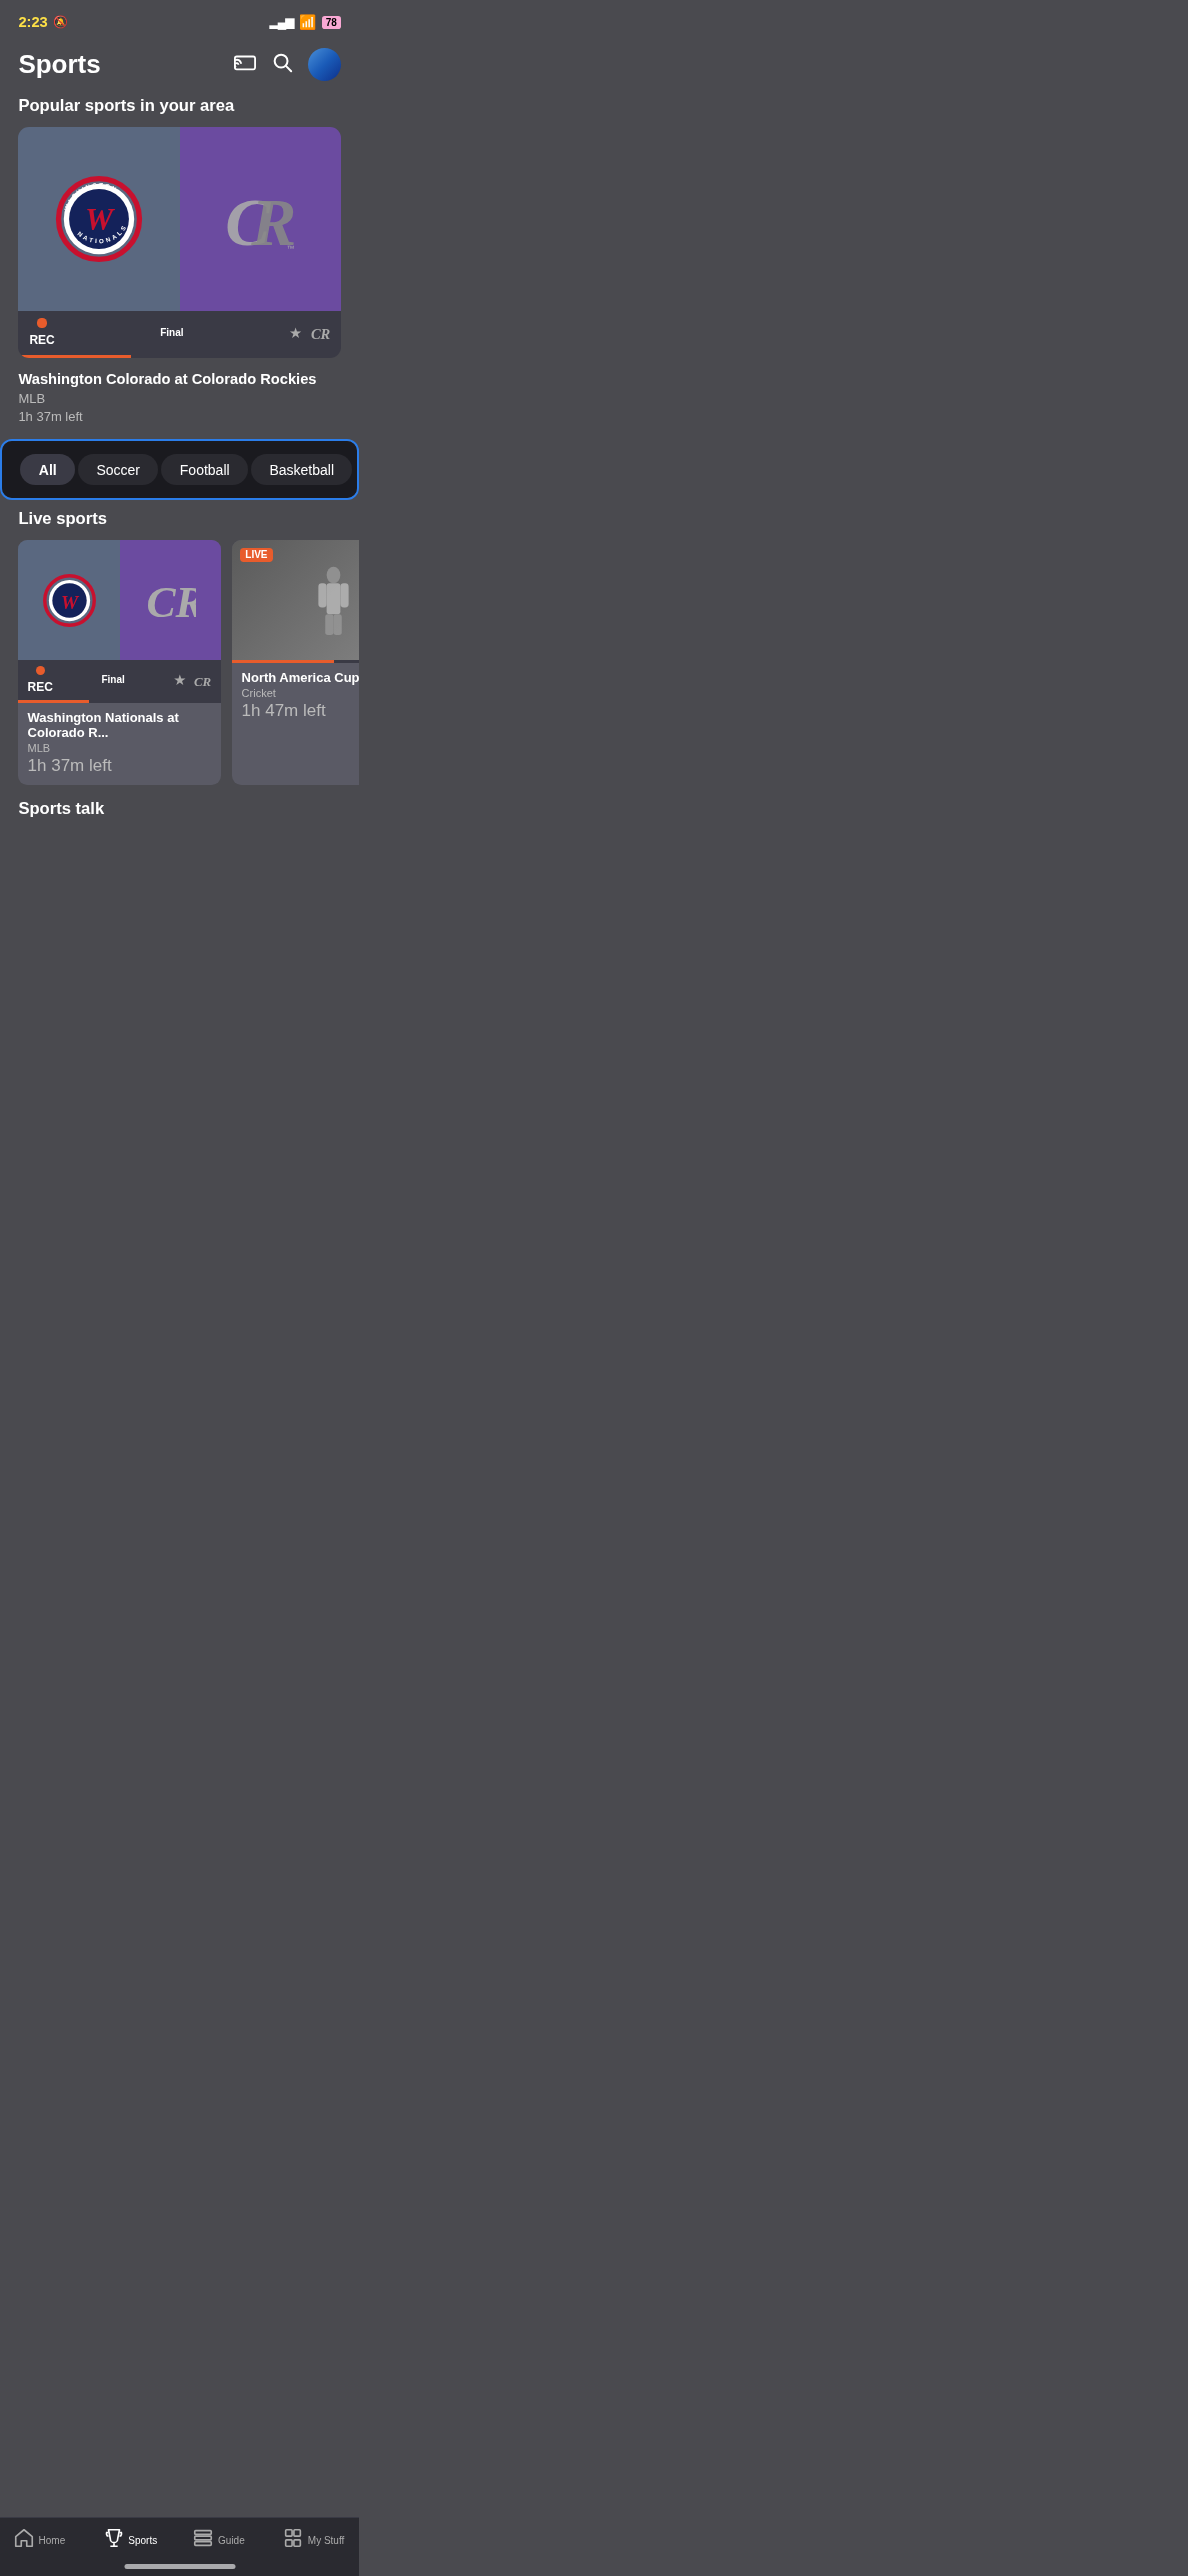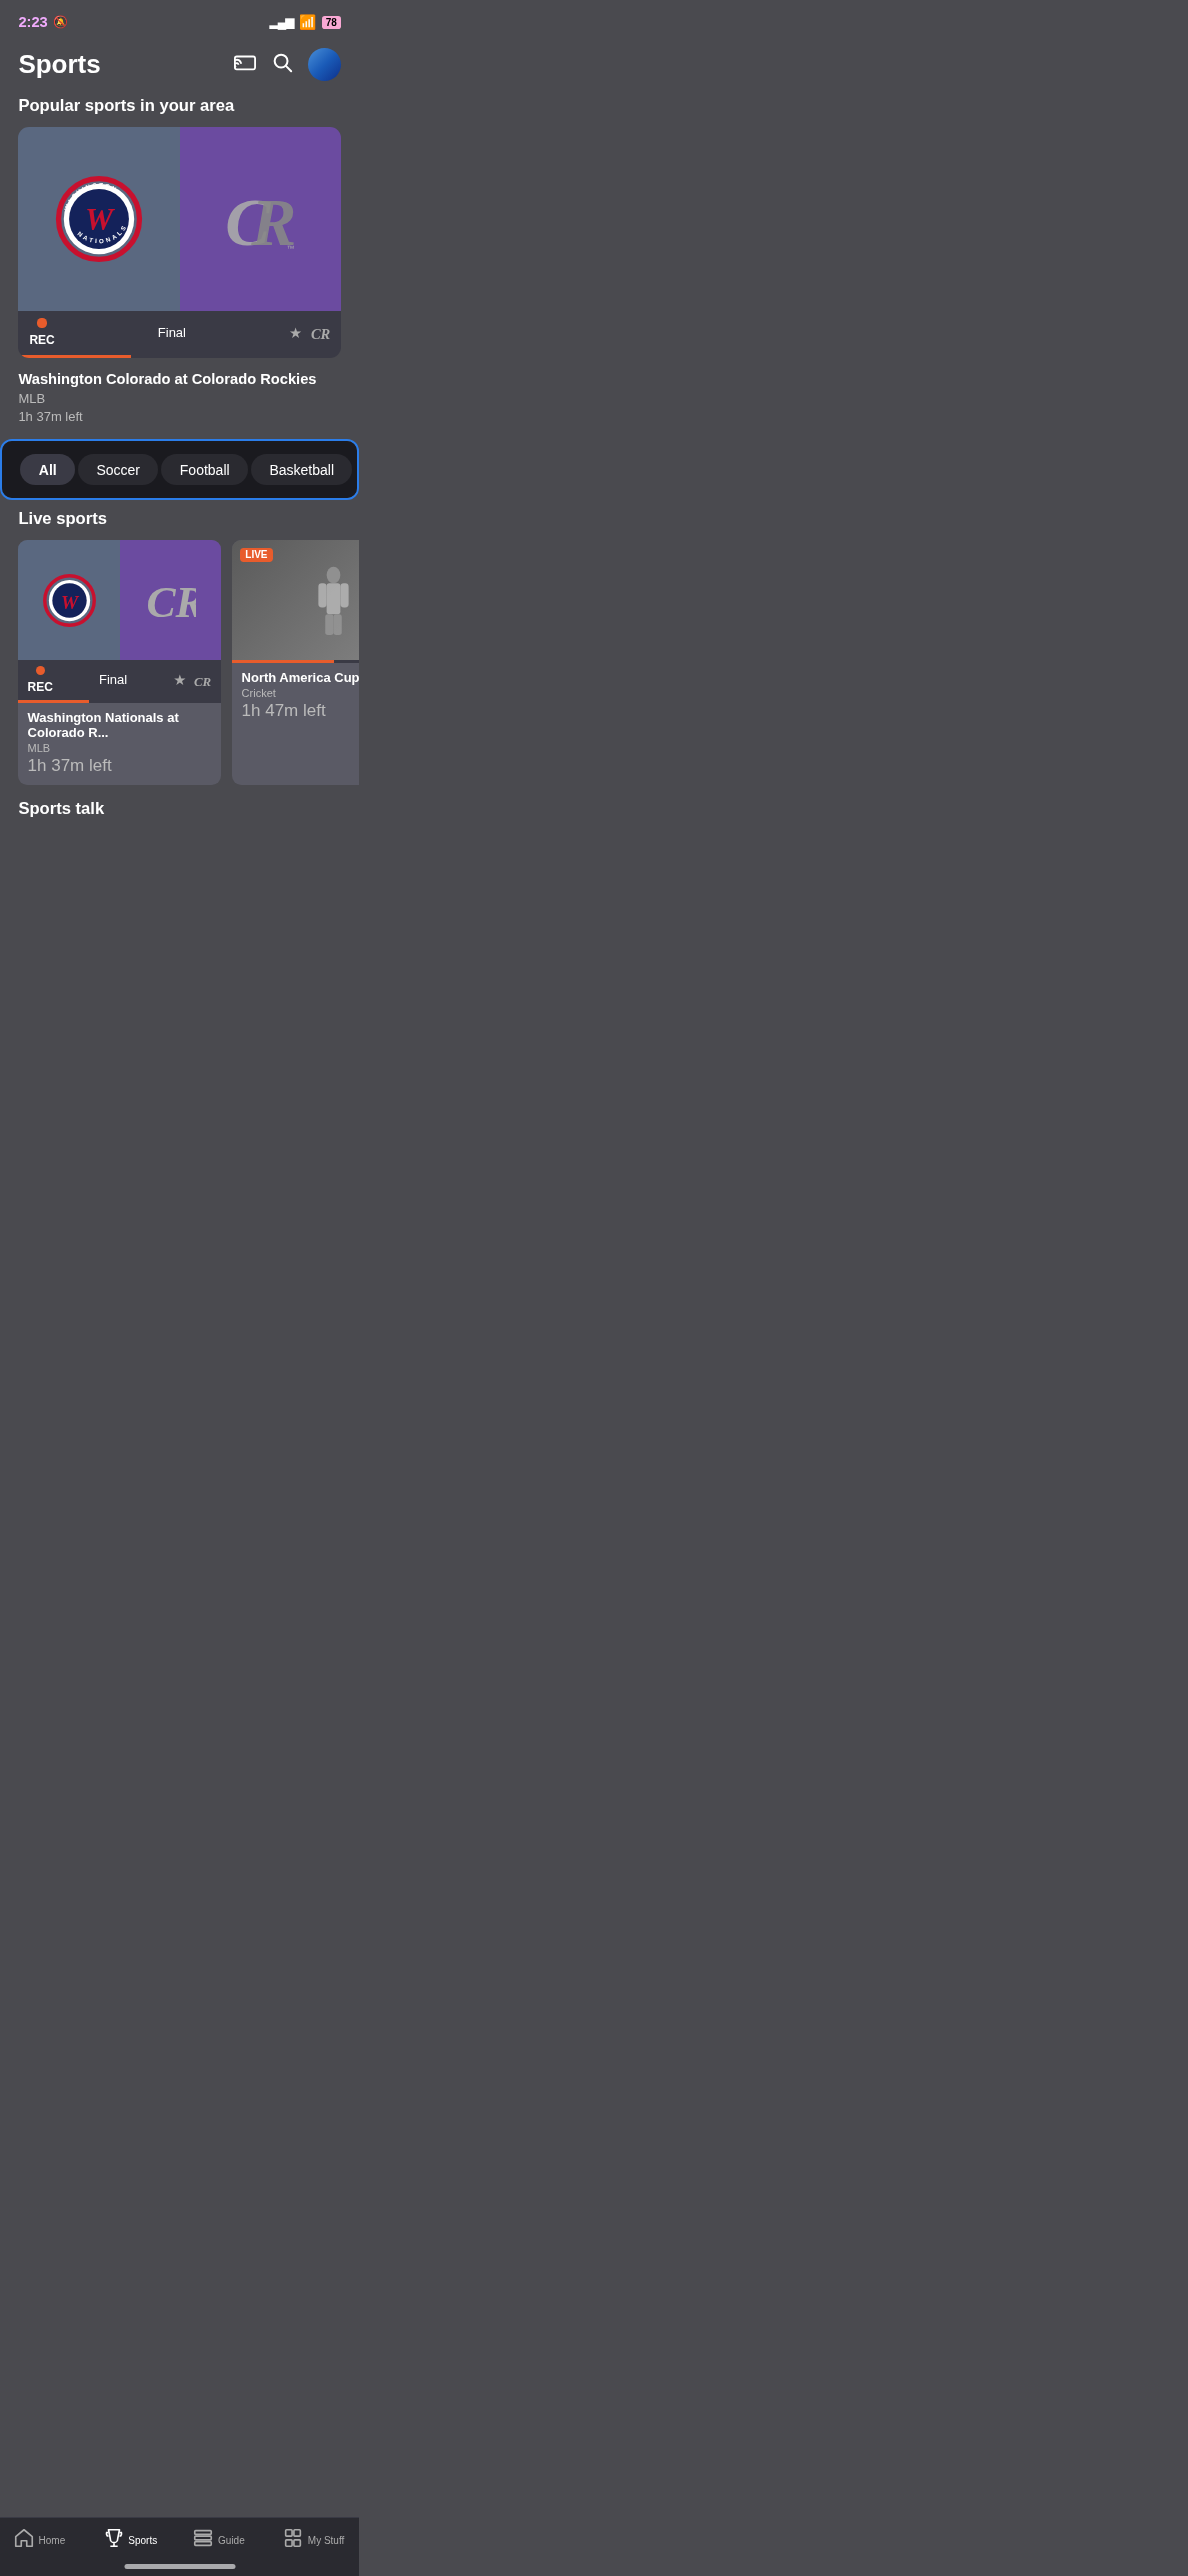--- a/index.html
+++ b/index.html
@@ -19,21 +19,21 @@
     .status-bar {
       display: flex;
       justify-content: space-between;
       align-items: center;
       padding: 11px 18.4px 7.4px 18.4px;
       height: 41px;
     }
     .status-time {
       font-size: 14.7px;
       font-weight: 600;
-      color: #f0abfc;
+      color: #fde047;
     }
     .status-icons {
       display: flex;
       align-items: center;
       gap: 5.5px;
     }
     .battery-badge {
       background: #f9a8d4;
       color: #000;
       border-radius: 2.8px;
@@ -141,22 +141,22 @@
       height: 9.2px;
       border-radius: 50%;
       background: #e85c2c;
     }
     .rec-text {
       font-size: 12px;
       font-weight: 600;
       color: #fff;
     }
     .final-text {
-      font-size: 13px;
-      font-weight: 400;
+      font-size: 10px;
+      font-weight: 700;
       color: #fff;
       text-align: center;
     }
     .card-actions {
       display: flex;
       align-items: center;
       gap: 7.4px;
     }
     .star-icon {
       font-size: 14.7px;

